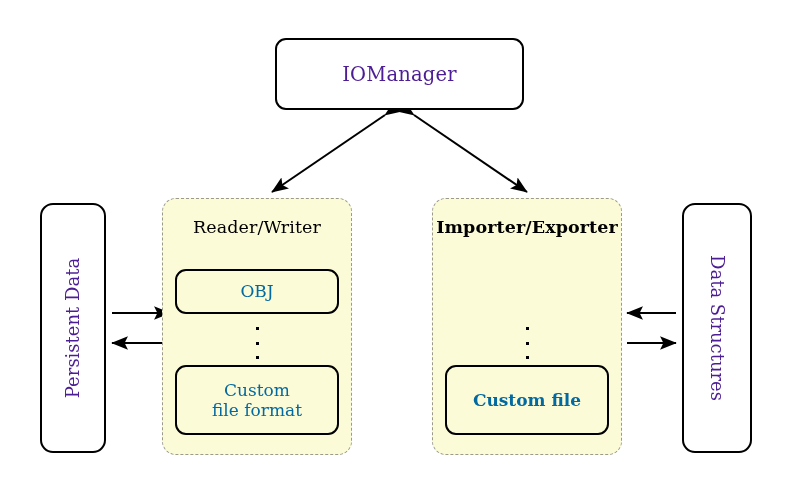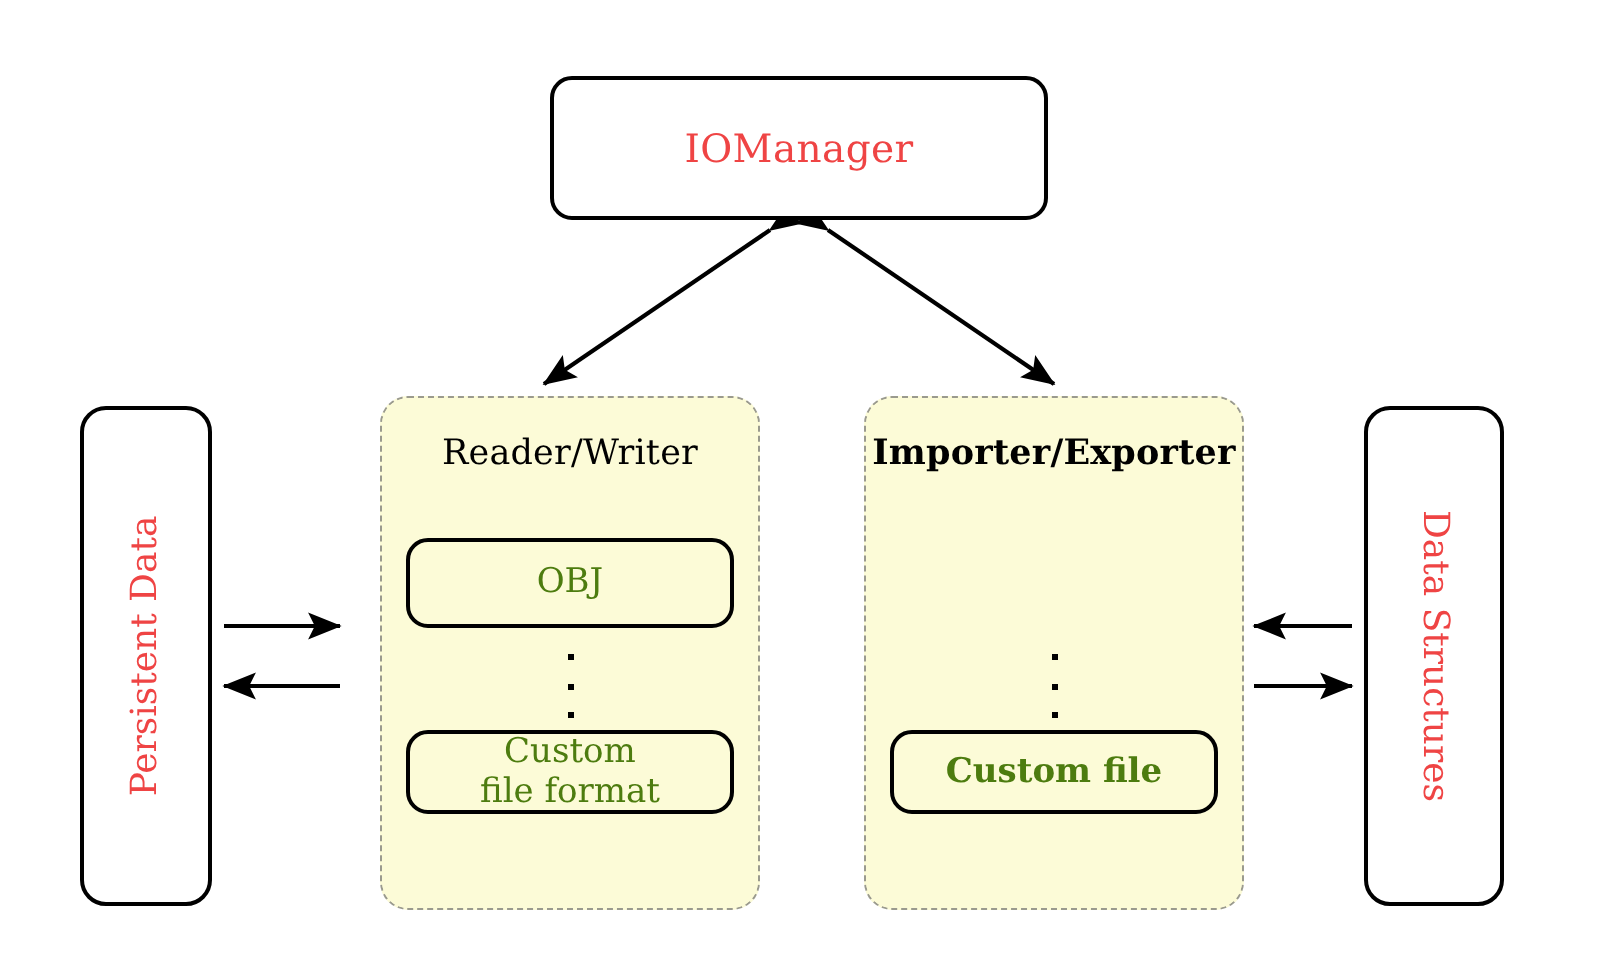--- a/index.html
+++ b/index.html
@@ -32,21 +32,21 @@
   .node {
     position: absolute;
     box-sizing: border-box;
     border: 2.4px solid #000000;
     border-radius: 11px;
     background: #ffffff;
     display: flex;
     align-items: center;
     justify-content: center;
     text-align: center;
-    color: #ef4444;
+    color: #4c1d95;
   }
 
   
   #io-manager {
     left: 275px;
     top: 38px;
     width: 249px;
     height: 72px;
     font-size: 19.5px;
     letter-spacing: 0.2px;
@@ -82,21 +82,21 @@
     position: absolute;
     box-sizing: border-box;
     border: 1.6px dashed #9a9a8e;
     border-radius: 14px;
     background: #fcfbd7;
     display: flex;
     flex-direction: column;
     align-items: center;
   }
   #panel-readerwriter {
-    left: 190px;
+    left: 162px;
     top: 198px;
     width: 190px;
     height: 257px;
   }
   #panel-importerexporter {
     left: 432px;
     top: 198px;
     width: 190px;
     height: 257px;
     font-weight: bold;
@@ -115,31 +115,31 @@
     box-sizing: border-box;
     border: 2.4px solid #000000;
     border-radius: 11px;
     background: #fcfbd7;
     display: flex;
     align-items: center;
     justify-content: center;
     text-align: center;
     font-size: 17px;
     line-height: 1.18;
-    color: #4d7c0f;
+    color: #0369a1;
     left: 12px;
     right: 12px;
   }
   .inner-box.slot-top {
     top: 70px;
     height: 45px;
   }
   .inner-box.slot-bottom {
     top: 166px;
-    height: 42px;
+    height: 70px;
   }
 
   
   .vdots {
     position: absolute;
     left: 0;
     right: 0;
     top: 128px;
     height: 32px;
     display: flex;

